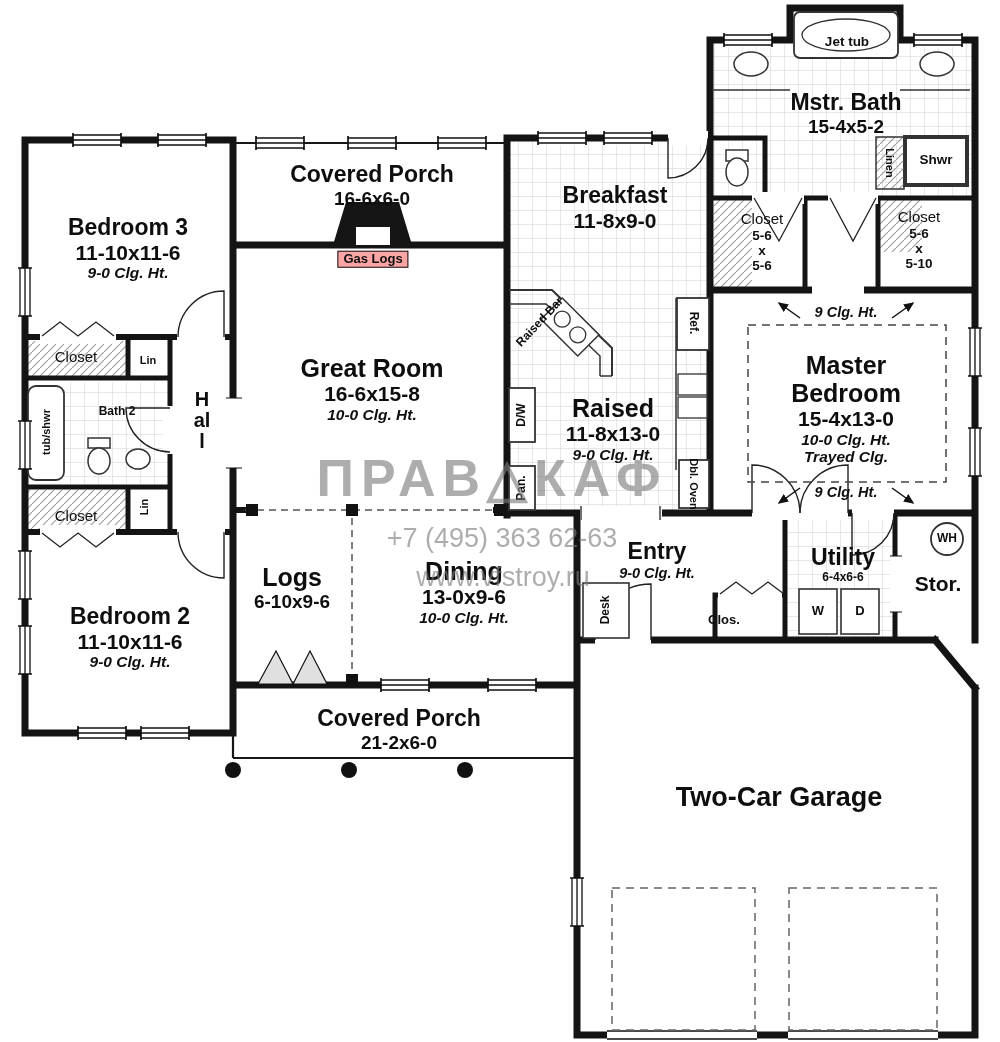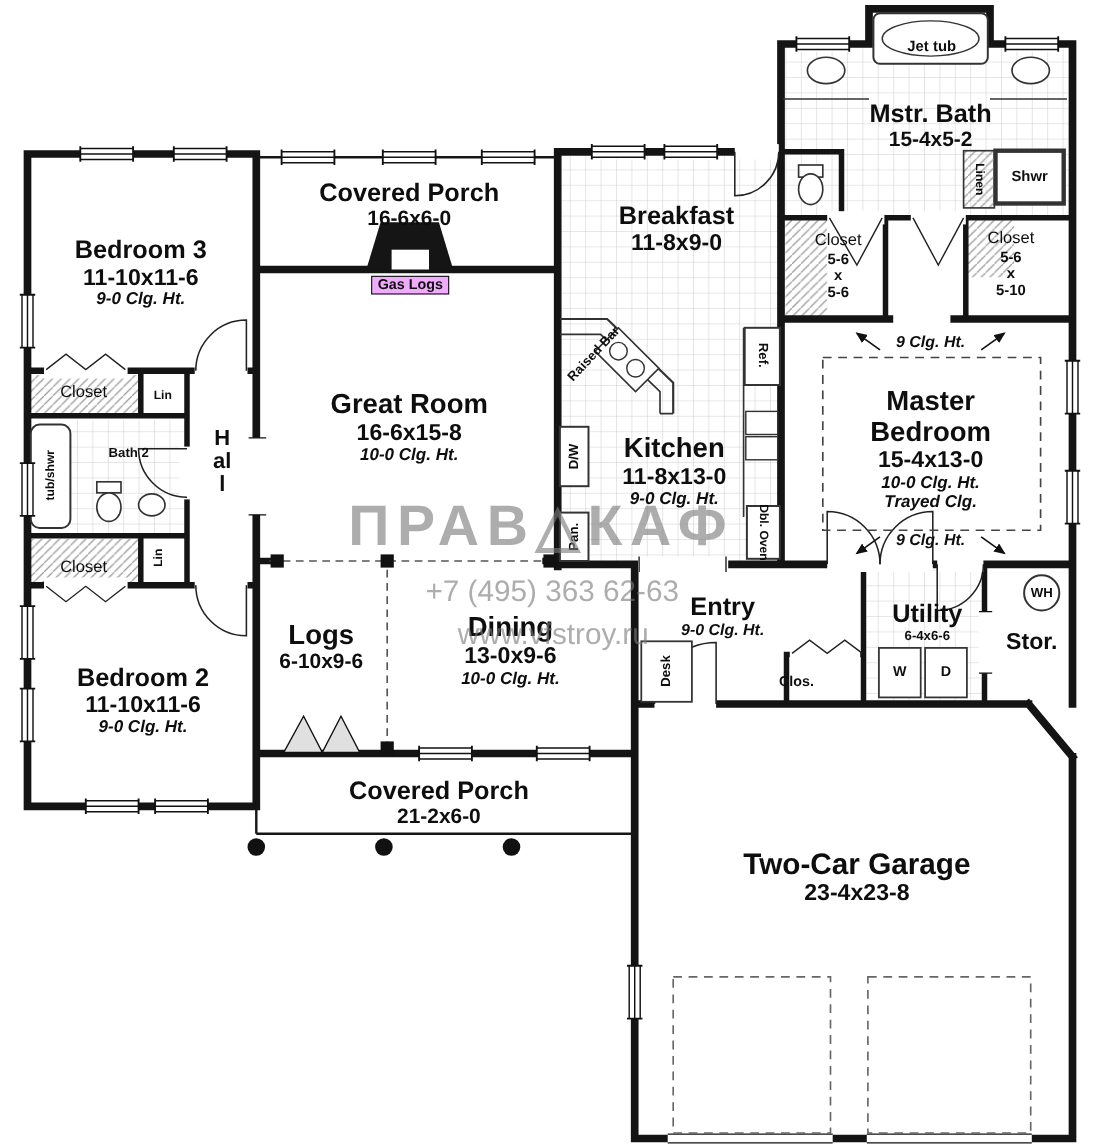--- a/index.html
+++ b/index.html
@@ -17,21 +17,21 @@
   .t22{font-size:21px;font-weight:700}
   .t20{font-size:19px;font-weight:700}
   .t18{font-size:12px;font-weight:700}
   .t16{font-size:15px;font-weight:400}
   .t14{font-size:13.5px;font-weight:700}
   .t13{font-size:13px;font-weight:700}
   .t12{font-size:12px;font-weight:700}
   .t11{font-size:11px;font-weight:700}
   .t16i{font-size:15.5px;font-style:italic;font-weight:600}
   .t15i{font-size:14.5px;font-style:italic;font-weight:600}
-  .box{border:1.6px solid #111;background:#f0abfc;padding:0 5px}
+  .box{border:1.6px solid #111;background:#fca5a5;padding:0 5px}
   .vstack{white-space:normal;width:17px;word-break:break-all;line-height:1.05;
           font-size:20px;font-weight:700}
   .wm{position:absolute;z-index:5;transform:translate(-50%,-50%);white-space:nowrap;
       color:rgba(122,122,122,.62);}
   .wm-logo{font-size:52px;font-weight:700;letter-spacing:7px}
   .wm-sub{font-size:27px;font-weight:400}
 </style>
 </head>
 <body>
 
@@ -308,21 +308,21 @@
   <div class="t15i">9 Clg. Ht.</div>
 </div>
 
 <div class="lbl" style="left:372px;top:388px">
   <div class="t26">Great Room</div>
   <div class="t22">16-6x15-8</div>
   <div class="t16i">10-0 Clg. Ht.</div>
 </div>
 
 <div class="lbl" style="left:613px;top:428px">
-  <div class="t26">Kitchen</div>
+  <div class="t26">Raised</div>
   <div class="t22">11-8x13-0</div>
   <div class="t16i">9-0 Clg. Ht.</div>
 </div>
 
 <div class="lbl rotbar" style="left:540px;top:322px">
   <div class="t12">Raised Bar</div>
 </div>
 
 <div class="lbl rotm90" style="left:522px;top:415px">
   <div class="t12">D/W</div>
@@ -418,20 +418,19 @@
   <div class="t12">WH</div>
 </div>
 
 <div class="lbl" style="left:399px;top:730px">
   <div class="t24">Covered Porch</div>
   <div class="t20">21-2x6-0</div>
 </div>
 
 <div class="lbl" style="left:779px;top:797px">
   <div class="t28">Two-Car Garage</div>
-  <div class="t22">23-4x23-8</div>
 </div>
 
 <div class="wm wm-logo" style="left:492px;top:478px">ПРАВ△КАФ</div>
 <div class="wm wm-sub" style="left:502px;top:538px">+7 (495) 363 62-63</div>
 <div class="wm wm-sub" style="left:503px;top:577px">www.vfstroy.ru</div>
 
 </div>
 
 </body></html>

